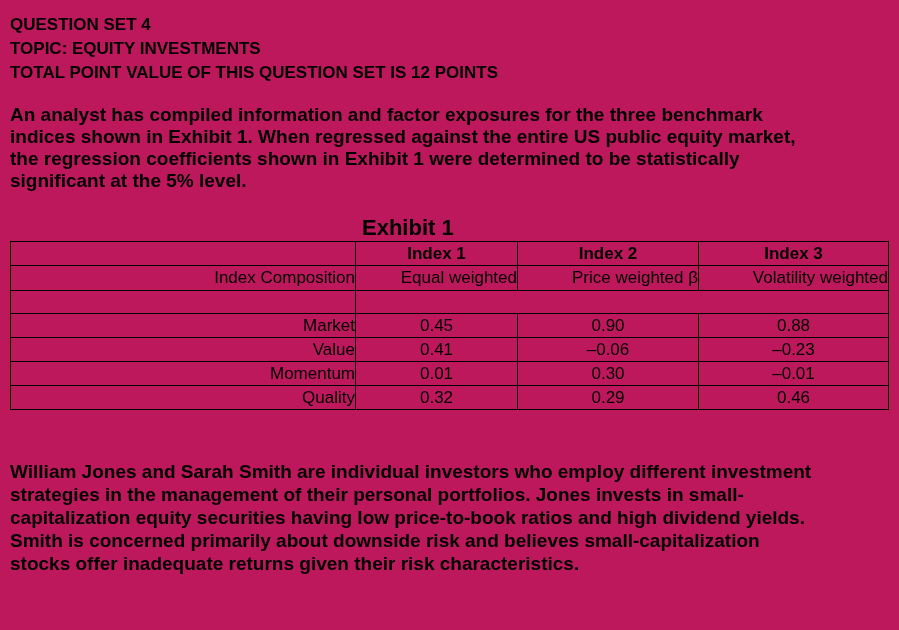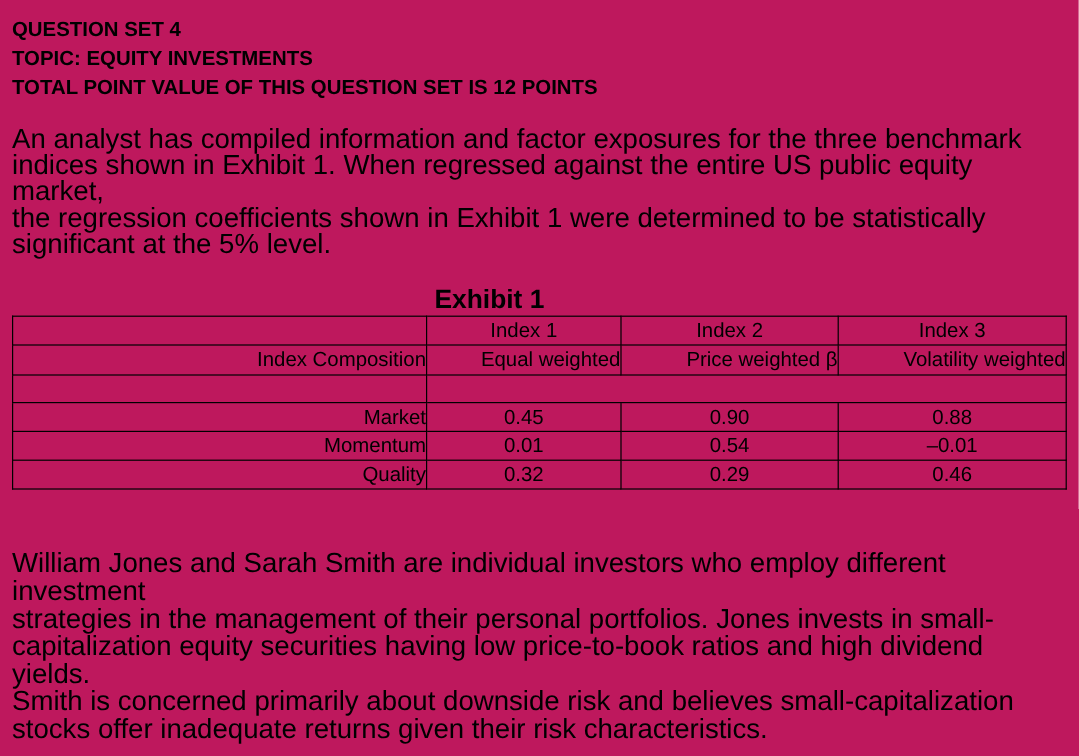--- a/index.html
+++ b/index.html
@@ -14,24 +14,25 @@
     padding: 13px 10px 0 10px;
     overflow: hidden;
   }
   .hdr {
     font-weight: bold;
     font-size: 17px;
     line-height: 24px;
     white-space: pre-line;
   }
   .para {
-    font-size: 23px;
+    font-size: 19px;
     line-height: 22px;
     white-space: pre-line;
     margin: 0;
+    font-weight: bold;
   }
   .p1 { margin-top: 19px; }
   .exhibit-title {
     font-weight: bold;
     font-size: 22px;
     line-height: 20px;
     margin-top: 26px;
     margin-left: 352px;
   }
   table.exhibit {
@@ -42,21 +43,21 @@
   }
   table.exhibit td {
     border: 1.5px solid #000000;
     font-size: 17px;
     padding: 0;
     overflow: hidden;
     vertical-align: middle;
   }
   td.lbl { text-align: right; padding-left: 7px; }
   td.ctr { text-align: center; }
-  td.b   { font-weight: normal; }
+  td.b   { font-weight: bold; }
   tr.r-idx   { height: 24px; }
   tr.r-comp  { height: 25px; }
   tr.r-empty { height: 23px; }
   tr.r-data  { height: 24px; }
   .p2 { margin-top: 50px; line-height: 23px; }
 </style>
 </head>
 <body>
 
 <div class="page">
@@ -96,23 +97,29 @@
         <td class="lbl"></td>
         <td class="lbl" colspan="3"></td>
       </tr>
       <tr class="r-data">
         <td class="lbl">Market</td>
         <td class="ctr">0.45</td>
         <td class="ctr">0.90</td>
         <td class="ctr">0.88</td>
       </tr>
       <tr class="r-data">
+        <td class="lbl">Value</td>
+        <td class="ctr">0.41</td>
+        <td class="ctr">–0.06</td>
+        <td class="ctr">–0.23</td>
+      </tr>
+      <tr class="r-data">
         <td class="lbl">Momentum</td>
         <td class="ctr">0.01</td>
-        <td class="ctr">0.54</td>
+        <td class="ctr">0.30</td>
         <td class="ctr">–0.01</td>
       </tr>
       <tr class="r-data">
         <td class="lbl">Quality</td>
         <td class="ctr">0.32</td>
         <td class="ctr">0.29</td>
         <td class="ctr">0.46</td>
       </tr>
     </tbody>
   </table>

